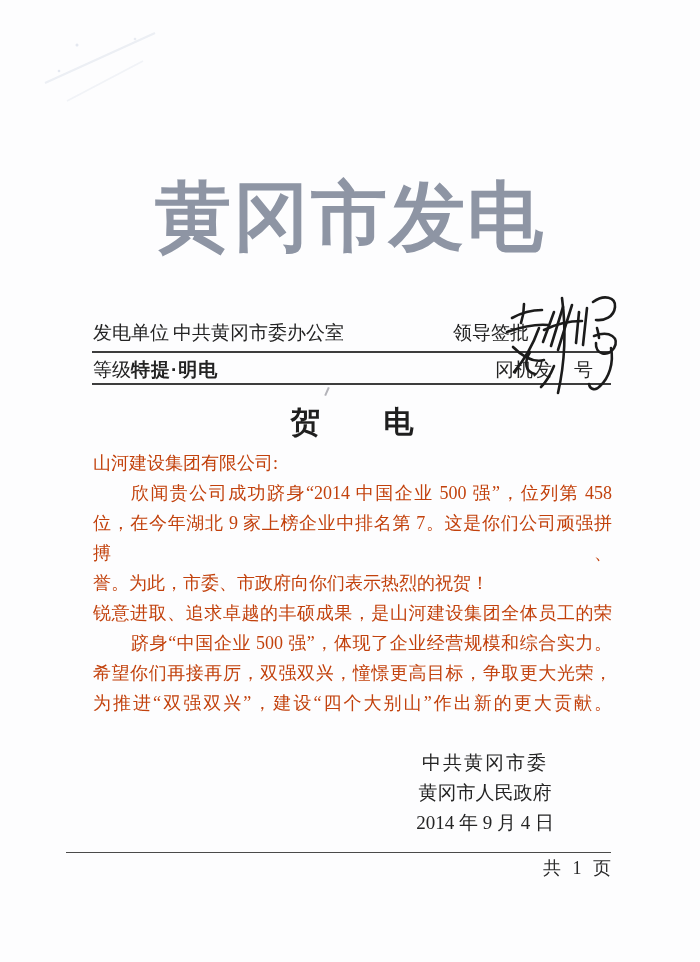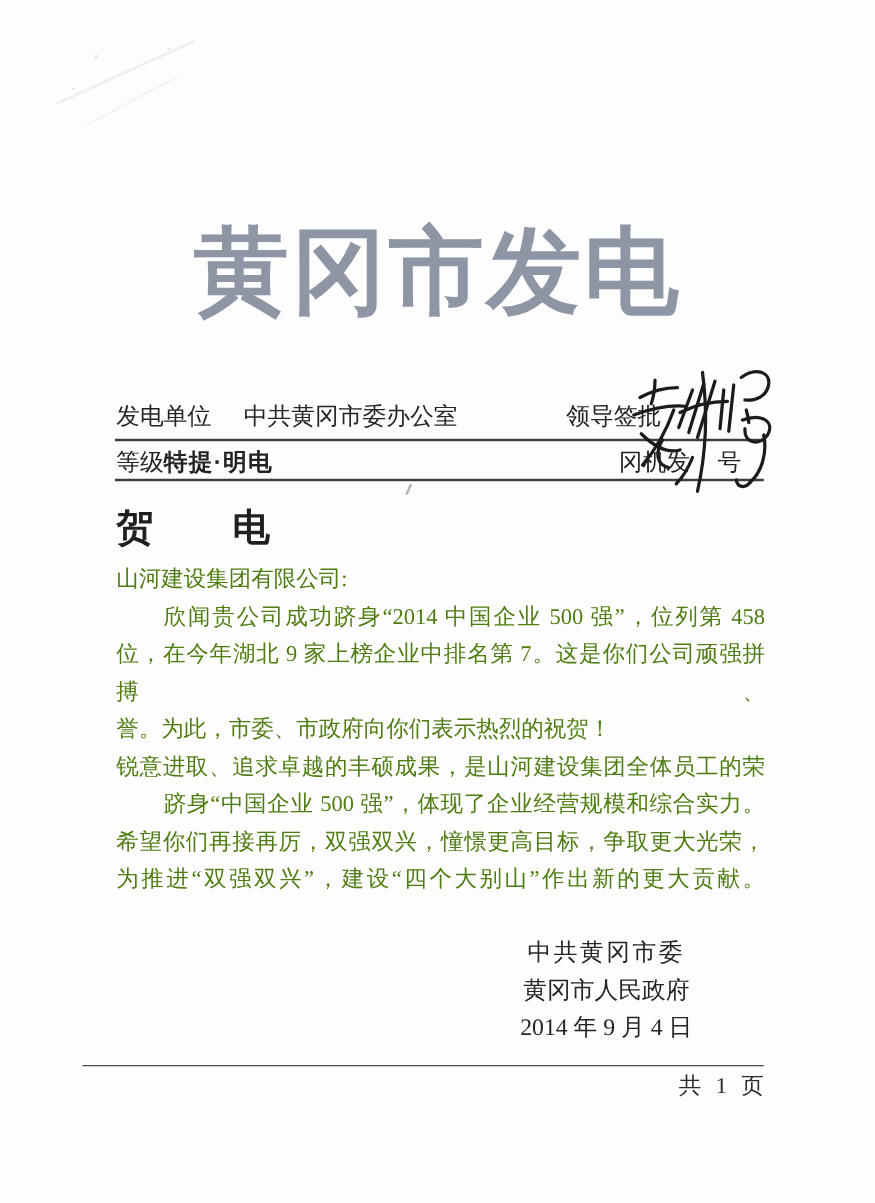--- a/index.html
+++ b/index.html
@@ -19,38 +19,38 @@
   .masthead {
     position:absolute; top:174px; left:0; width:700px;
     text-align:center; font-size:76px; font-weight:700;
     letter-spacing:2px; line-height:1.12; color:#8e95a4;
     font-family:"DejaVu Serif","Liberation Serif",serif;
   }
   
   .form-row { position:absolute; left:93px; width:519px; font-size:19px; color:#232323; }
   .row1 { top:320px; }
   .row2 { top:357px; }
-  .form-value { margin-left:26px; }
+  .form-value { margin-left:4px; }
   .row2 .form-value { margin-left:0; font-family:"Liberation Sans",sans-serif; font-weight:700; letter-spacing:1px; }
   .right-label { position:absolute; left:360px; top:0; }
   .serial-group { position:absolute; left:402px; top:0; }
   .serial-gap { display:inline-block; width:22px; }
   .rule { position:absolute; left:92px; width:519px; background:#3d3d3d; }
   .rule1 { top:351px; height:2px; }
   .rule2 { top:383px; height:2px; }
   .sig-svg { position:absolute; left:496px; top:290px; }
   
   .letter-title {
     position:absolute; top:402px; left:93px; width:519px;
-    text-align:left; font-size:30px; font-weight:700;
+    text-align:center; font-size:30px; font-weight:700;
     letter-spacing:1px; color:#1f1f1f; white-space:pre;
   }
   .letter-body {
     position:absolute; top:448px; left:93px; width:519px;
-    font-size:18px; line-height:30px; color:#4d7c0f;
+    font-size:18px; line-height:30px; color:#c2410c;
   }
   .bl { text-align:justify; text-align-last:justify; }
   .bl.plain { text-align:left; text-align-last:left; }
   .bl.indent { padding-left:38px; }
   .closing {
     position:absolute; top:748px; left:400px; width:170px;
     text-align:center; font-size:19px; line-height:30px; color:#242424;
   }
   .closing .cl1 { letter-spacing:2px; }
   .footer-rule { position:absolute; top:852px; left:66px; width:545px; height:1px; background:#4a4a4a; }

